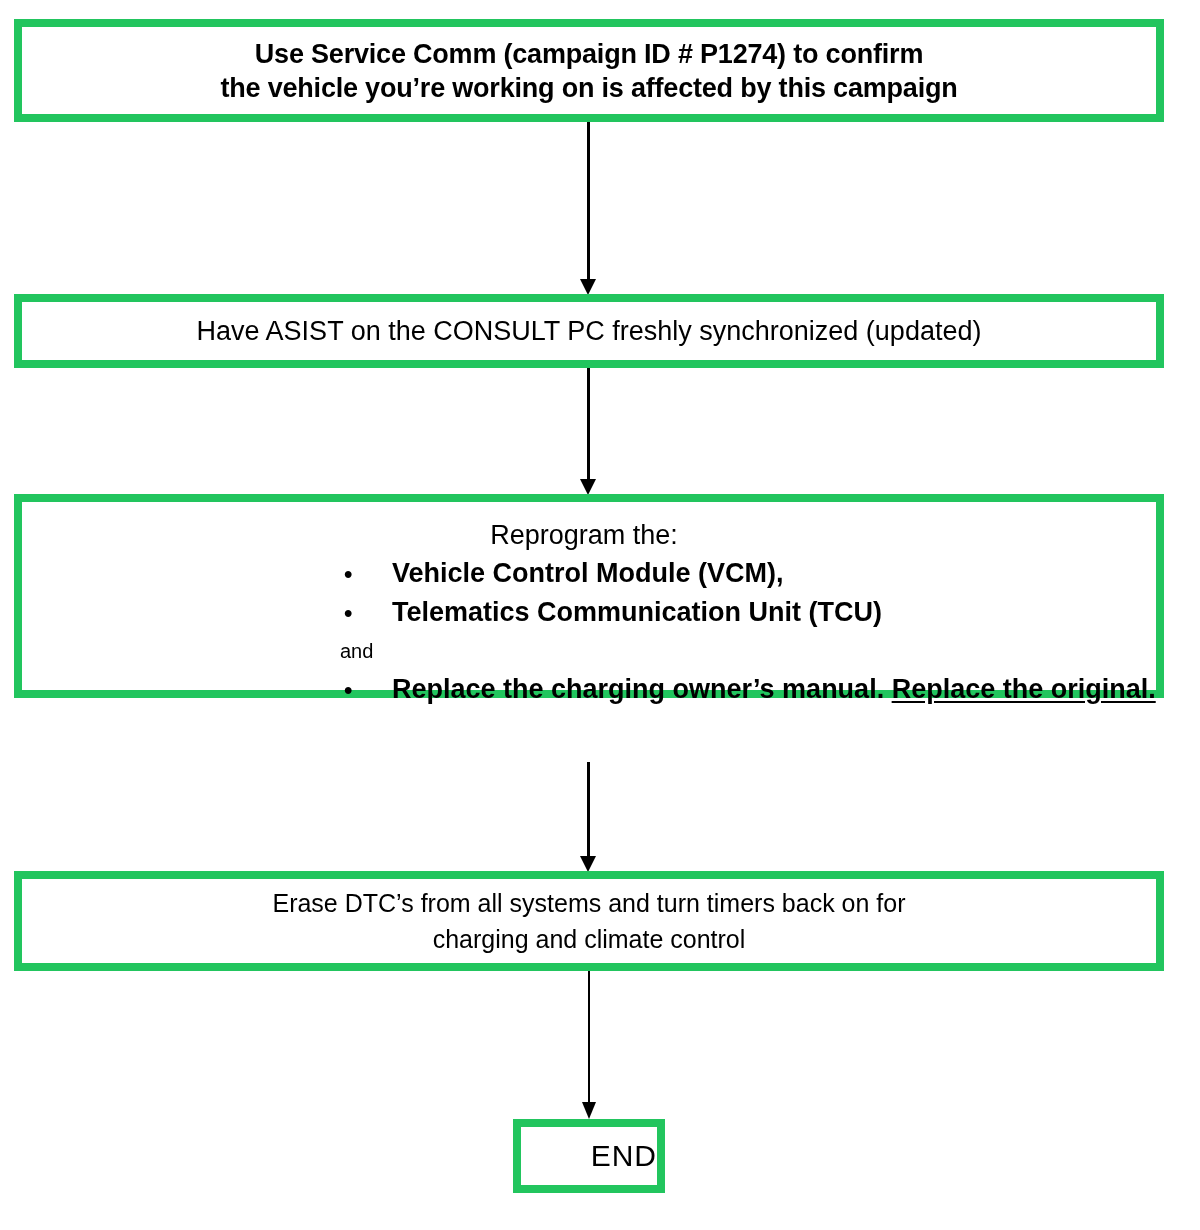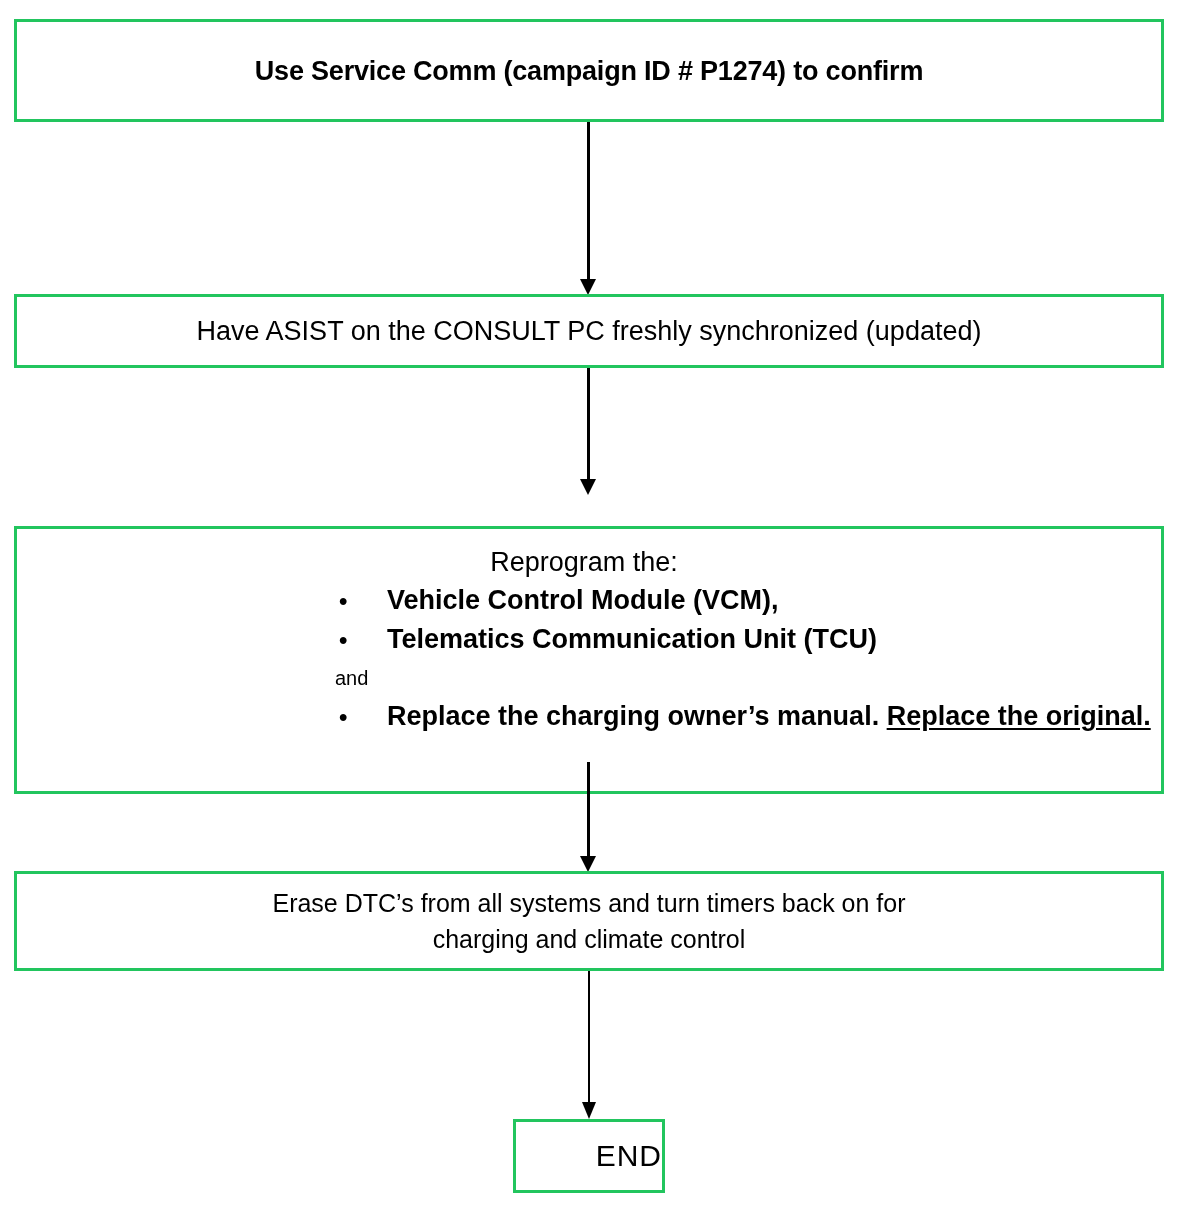--- a/index.html
+++ b/index.html
@@ -16,21 +16,21 @@
     width: 1200px;
     height: 1230px;
     background: #ffffff;
     overflow: hidden;
   }
 
   
   .flow-box {
     position: absolute;
     box-sizing: border-box;
-    border: 3px solid #22c55e;
+    border: 8px solid #22c55e;
     background: #ffffff;
     display: flex;
     flex-direction: column;
     justify-content: center;
   }
 
   .box-confirm {
     left: 14px;
     top: 19px;
     width: 1150px;
@@ -58,25 +58,24 @@
   .box-asist .line {
     font-size: 27px;
     line-height: 32px;
     white-space: nowrap;
   }
 
   .box-reprogram {
     left: 14px;
     top: 494px;
     width: 1150px;
-    height: 268px;
+    height: 204px;
     align-items: stretch;
     justify-content: flex-start;
     padding-top: 14px;
-    margin-top: 32px;
   }
   .box-reprogram .heading {
     font-size: 27px;
     line-height: 38px;
     text-align: center;
     margin-left: -10px;
   }
   .reprogram-list {
     margin: 0;
     padding: 0;
@@ -173,20 +172,21 @@
   .conn-4 .head  { top: 131px; left: -6px;
     border-left-width: 7px; border-right-width: 7px; border-top-width: 17px; }
 </style>
 </head>
 <body>
 
 <div id="page">
 
   <div class="flow-box box-confirm">
     <div class="line">Use Service Comm (campaign ID # P1274) to confirm</div>
+    <div class="line">the vehicle you’re working on is affected by this campaign</div>
   </div>
 
   <div class="connector conn-1">
     <div class="shaft"></div>
     <div class="head"></div>
   </div>
 
   <div class="flow-box box-asist">
     <div class="line">Have ASIST on the CONSULT PC freshly synchronized (updated)</div>
   </div>

